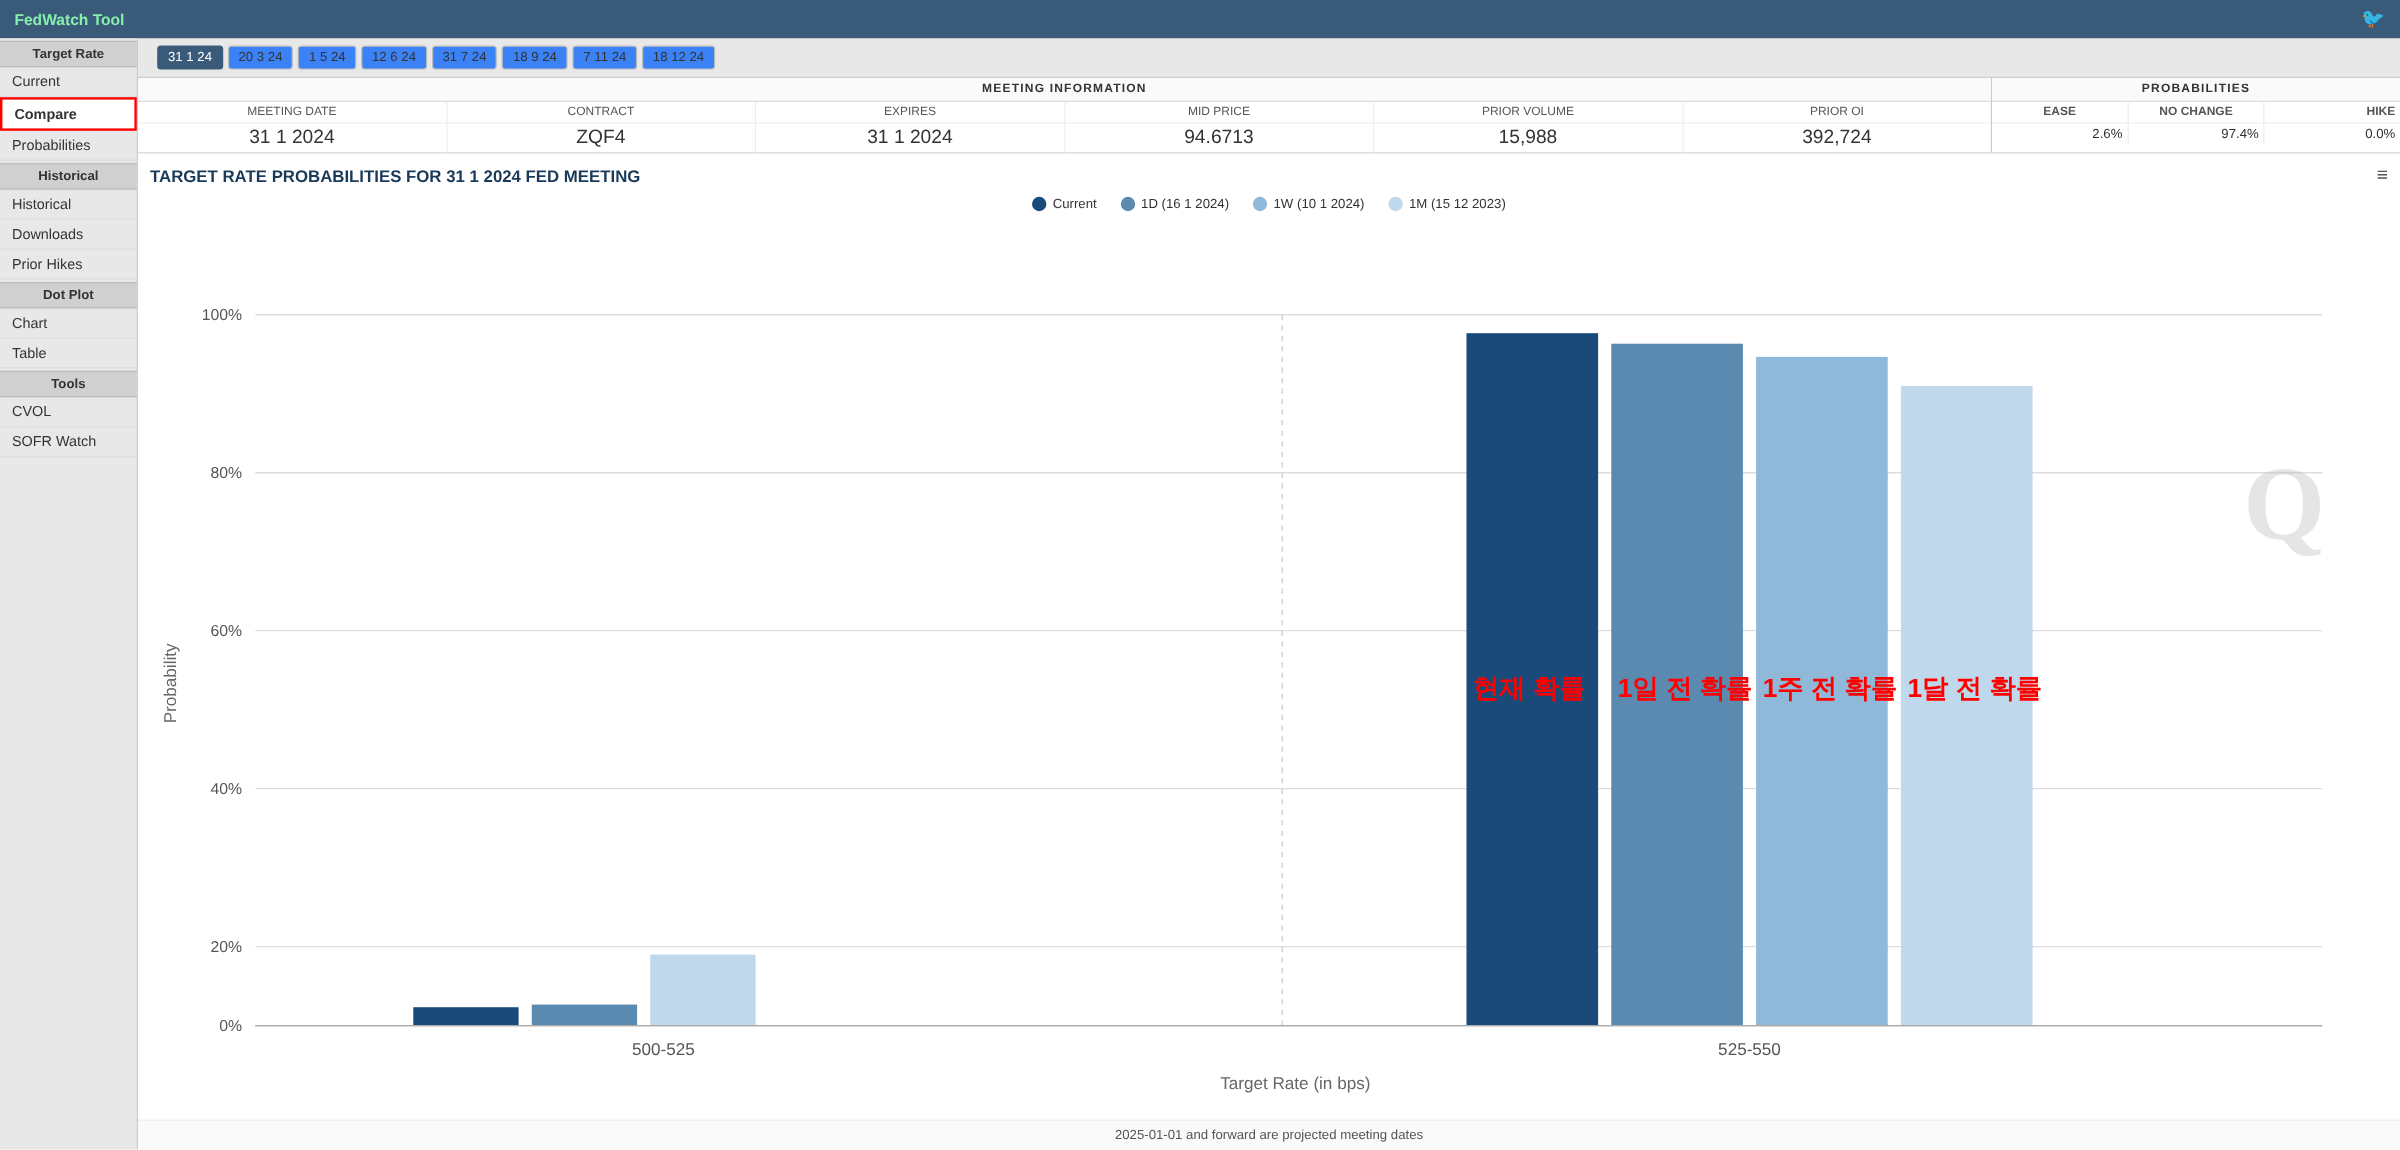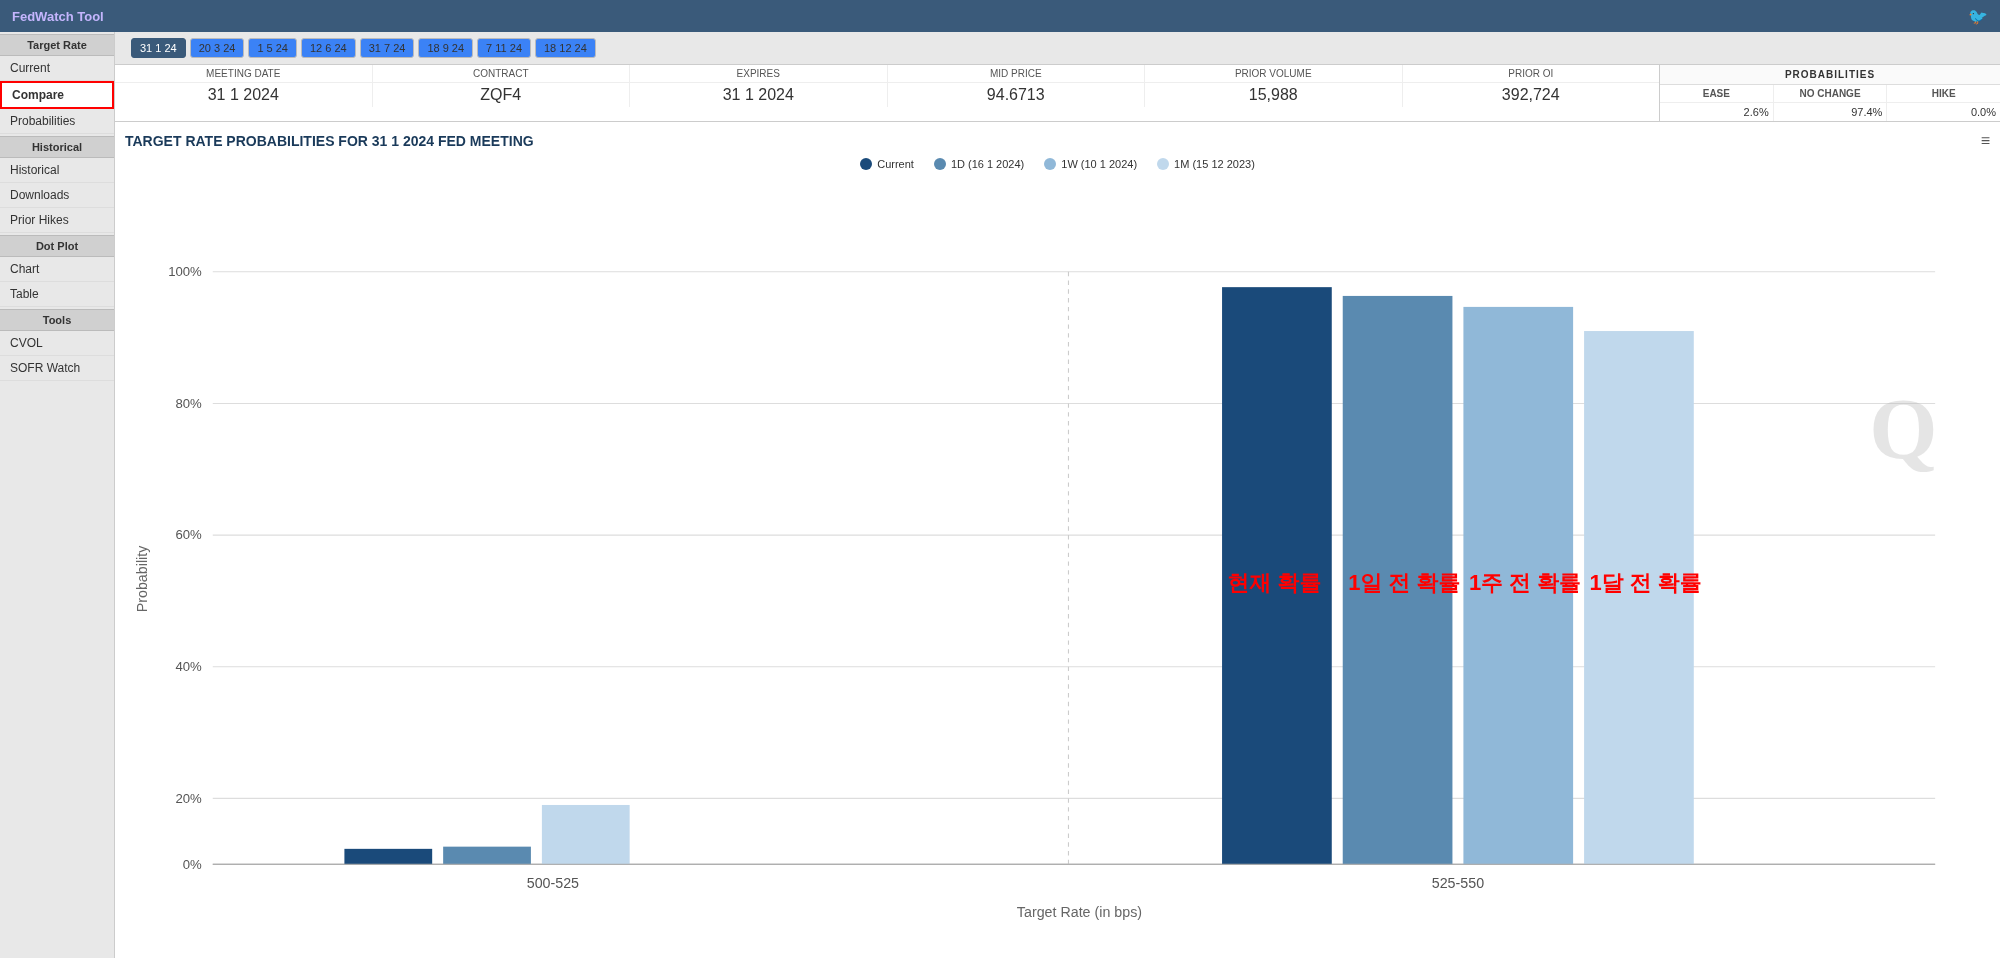--- a/index.html
+++ b/index.html
@@ -1,21 +1,21 @@
 <!DOCTYPE html>
 <html><head>
   <meta charset="utf-8">
   <style>
     * { box-sizing: border-box; margin: 0; padding: 0; }
     body { font-family: Arial, sans-serif; font-size: 12px; background: #f0f0f0; overflow: hidden; }
 
     
     #topbar {
       background: #3a5a7a;
-      color: #c4b5fd;
+      color: #86efac;
       padding: 6px 12px;
       display: flex;
       align-items: center;
       justify-content: space-between;
       height: 32px;
     }
     #topbar .title { font-size: 13px; font-weight: bold; }
     #topbar .twitter-icon { font-size: 16px; cursor: pointer; }
 
     
@@ -148,21 +148,21 @@
     .prob-col {
       flex: 1;
       text-align: center;
       padding: 3px 4px;
       font-size: 10px;
       font-weight: bold;
       color: #555;
       border-right: 1px solid #eee;
       border-bottom: 1px solid #eee;
     }
-    .prob-col:last-child { border-right: none; }
+    .prob-col:last-child { border-right: none; text-align: right; }
     .prob-val-row {
       display: flex;
     }
     .prob-val {
       flex: 1;
       text-align: right;
       padding: 3px 4px;
       font-size: 11px;
       color: #333;
       border-right: 1px solid #eee;
@@ -270,20 +270,21 @@
       <button class="tab-btn">1 5 24</button>
       <button class="tab-btn">12 6 24</button>
       <button class="tab-btn">31 7 24</button>
       <button class="tab-btn">18 9 24</button>
       <button class="tab-btn">7 11 24</button>
       <button class="tab-btn">18 12 24</button>
     </div>
 
     <div id="info-section">
       <div id="meeting-info">
+        <div class="info-header">MEETING INFORMATION</div>
         <div class="info-cols">
           <div class="info-col">MEETING DATE</div>
           <div class="info-col">CONTRACT</div>
           <div class="info-col">EXPIRES</div>
           <div class="info-col">MID PRICE</div>
           <div class="info-col">PRIOR VOLUME</div>
           <div class="info-col">PRIOR OI</div>
         </div>
         <div class="info-val-row">
           <div class="info-val">31 1 2024</div>
@@ -384,16 +385,17 @@
 
           <text x="1005" y="320" font-size="20" fill="red" font-weight="bold" font-family="Arial">현재 확률</text>
           <text x="1115" y="320" font-size="20" fill="red" font-weight="bold" font-family="Arial">1일 전 확률</text>
           <text x="1225" y="320" font-size="20" fill="red" font-weight="bold" font-family="Arial">1주 전 확률</text>
           <text x="1335" y="320" font-size="20" fill="red" font-weight="bold" font-family="Arial">1달 전 확률</text>
 
           <text x="1590" y="200" font-size="80" fill="rgba(180,180,180,0.35)" font-weight="bold" font-family="serif">Q</text>
         </svg>
       </div>
 
+      <div id="chart-footer">2025-01-01 and forward are projected meeting dates</div>
     </div>
 
   </div>
 </div>
 
 </body></html>

